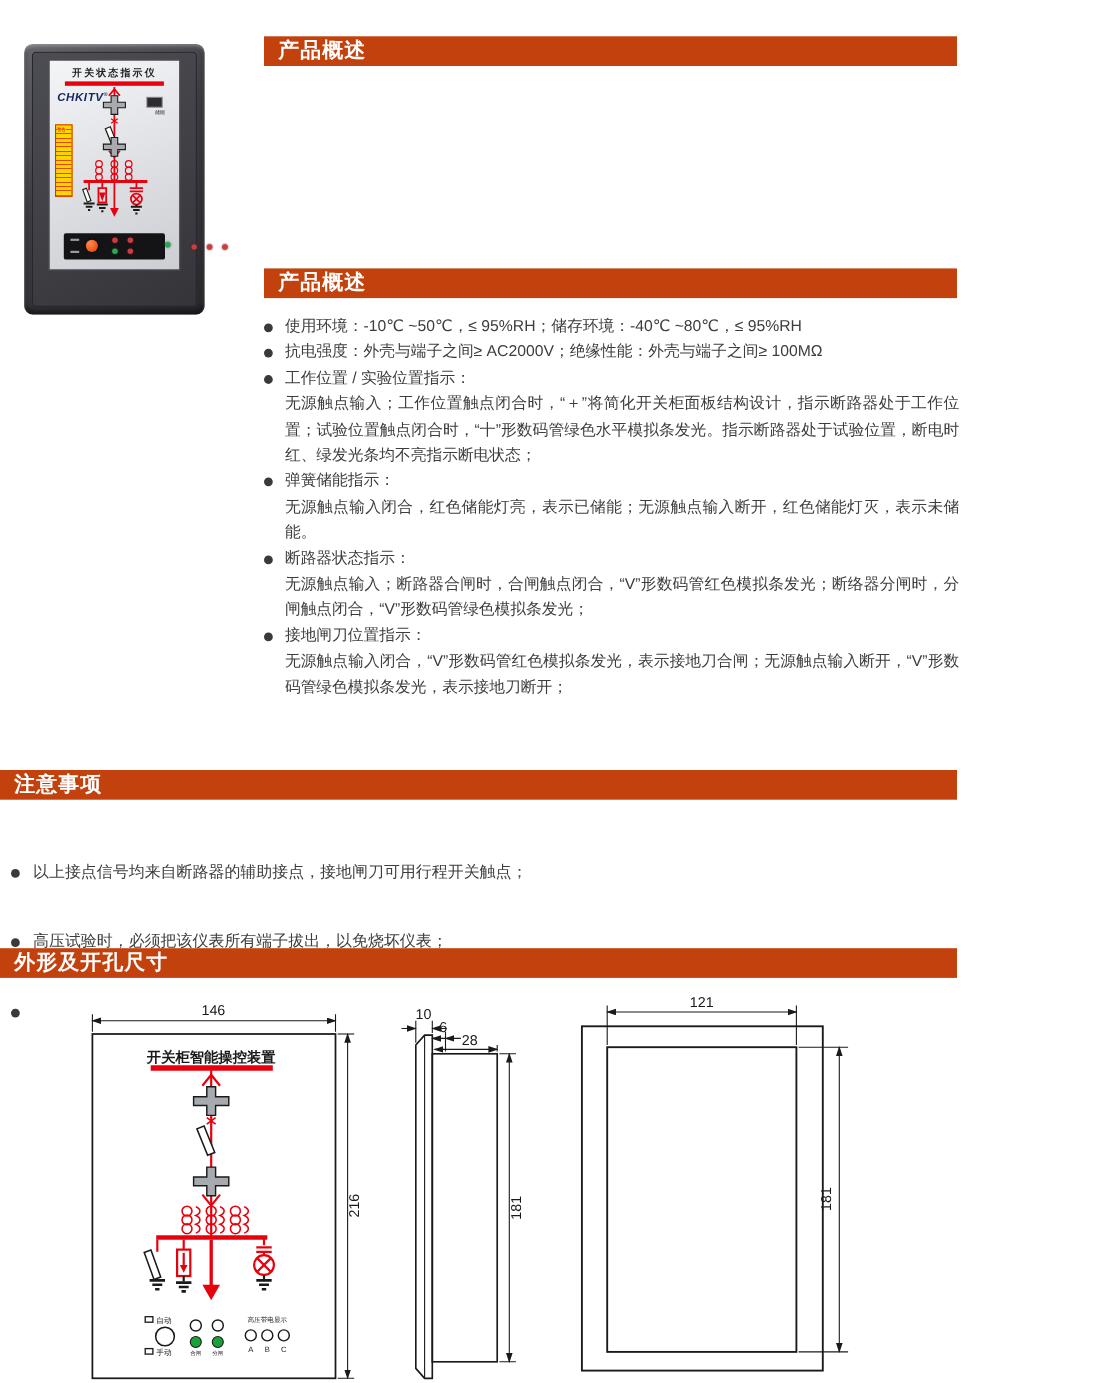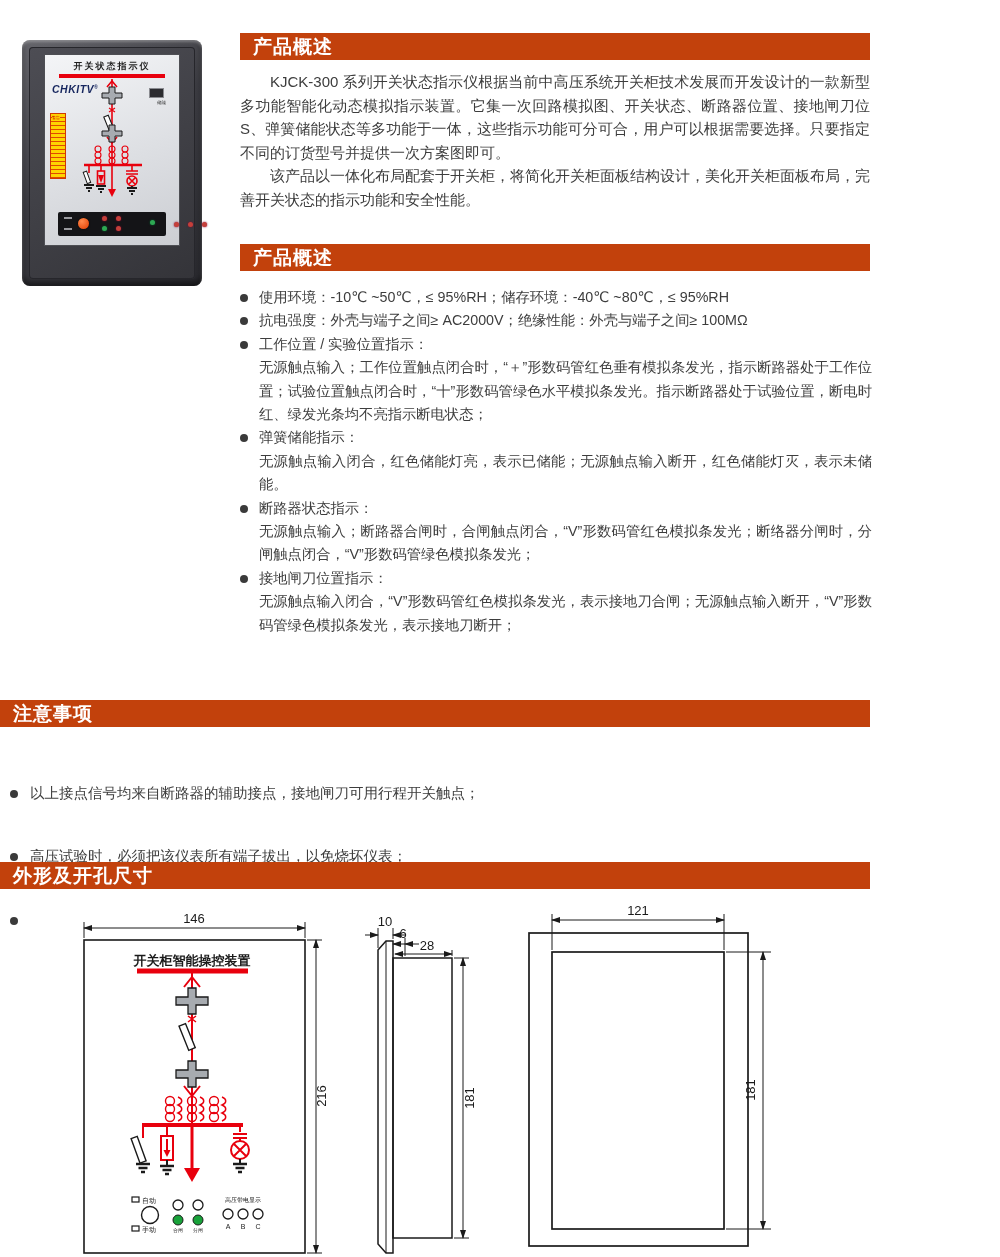--- a/index.html
+++ b/index.html
@@ -15,21 +15,21 @@
   
   .spec-list{position:absolute;left:240px;top:286px;width:632px;font-size:14.3px;
              line-height:23.4px;color:#3d3d3d;}
   .spec-item{position:relative;padding-left:19px;text-align:justify;}
   .dot{position:absolute;left:0;top:8px;width:8px;height:8px;border-radius:50%;background:#3a3a3a;}
   .notes-list{position:absolute;left:10px;top:742px;width:856px;font-size:14.5px;
               line-height:23.4px;color:#3d3d3d;}
   .note-item{position:relative;padding-left:20px;margin-top:40px;}
   .note-item .dot{top:8px;}
   
-  .photo{position:absolute;left:22px;top:40px;width:180px;height:246px;border-radius:8px;
+  .photo{position:absolute;left:22px;top:40px;width:164px;height:246px;border-radius:8px;
          background:linear-gradient(145deg,#66666c,#3c3c42 45%,#29292e);
          box-shadow:inset 0 2px 3px rgba(255,255,255,.3),inset 0 -4px 6px rgba(0,0,0,.55);}
   .photo-inner{position:absolute;left:7px;top:7px;right:7px;bottom:7px;border-radius:4px;
          background:linear-gradient(150deg,#4d4d54,#343439);box-shadow:inset 0 0 0 1px #26262b;}
   .panel{position:absolute;left:22px;right:22px;top:14px;bottom:40px;
          background:linear-gradient(160deg,#f4f5f7,#dddfe3 55%,#ccced3);border:1px solid #4e4f54;}
   .panel-title{position:absolute;top:5px;left:0;right:0;text-align:center;font-size:9px;
          font-weight:bold;color:#1d1d1d;letter-spacing:2px;}
   .panel-bus{position:absolute;top:19px;left:14px;right:14px;height:4px;background:#e8000d;}
   .brand{position:absolute;top:28px;left:7px;font-size:10.5px;font-weight:bold;color:#16265e;
@@ -124,41 +124,37 @@
         <span class="led red" style="left:58px;top:14px"></span>
         <span class="led green" style="left:92px;top:8px"></span>
         <span class="led red" style="left:116px;top:10px"></span>
         <span class="led red" style="left:130px;top:10px"></span>
         <span class="led red" style="left:144px;top:10px"></span>
       </div>
     </div>
   </div>
 
   <div class="sec-header" style="left:240px;top:33px;width:617px">产品概述</div>
-  <div class="overview-text">
-    <p>KJCK-300 系列开关状态指示仪根据当前中高压系统开关柜技术发展而开发设计的一款新型多功能智能化动态模拟指示装置。它集一次回路模拟图、开关状态、断路器位置、接地闸刀位 S、弹簧储能状态等多功能于一体，这些指示功能可分可合，用户可以根据需要选择。只要指定不同的订货型号并提供一次方案图即可。</p>
-    <p>该产品以一体化布局配套于开关柜，将简化开关柜面板结构设计，美化开关柜面板布局，完善开关状态的指示功能和安全性能。</p>
-  </div>
 
   <div class="sec-header" style="left:240px;top:244px;width:617px">产品概述</div>
   <div class="spec-list">
     <div class="spec-item">
         <span class="dot"></span>
         <div>使用环境：-10℃ ~50℃，≤ 95%RH；储存环境：-40℃ ~80℃，≤ 95%RH</div>
         <div></div>
       </div>
     <div class="spec-item">
         <span class="dot"></span>
         <div>抗电强度：外壳与端子之间≥ AC2000V；绝缘性能：外壳与端子之间≥ 100MΩ</div>
         <div></div>
       </div>
     <div class="spec-item">
         <span class="dot"></span>
         <div>工作位置 / 实验位置指示：</div>
-        <div>无源触点输入；工作位置触点闭合时，“＋”形数码管红色垂有模拟条发光，指示断路器处于工作位置；试验位置触点闭合时，“十”形数码管绿色水平模拟条发光。指示断路器处于试验位置，断电时红、绿发光条均不亮指示断电状态；</div>
+        <div>无源触点输入；工作位置触点闭合时，“＋”将简化开关柜面板结构设计，指示断路器处于工作位置；试验位置触点闭合时，“十”形数码管绿色水平模拟条发光。指示断路器处于试验位置，断电时红、绿发光条均不亮指示断电状态；</div>
       </div>
     <div class="spec-item">
         <span class="dot"></span>
         <div>弹簧储能指示：</div>
         <div>无源触点输入闭合，红色储能灯亮，表示已储能；无源触点输入断开，红色储能灯灭，表示未储能。</div>
       </div>
     <div class="spec-item">
         <span class="dot"></span>
         <div>断路器状态指示：</div>
         <div>无源触点输入；断路器合闸时，合闸触点闭合，“V”形数码管红色模拟条发光；断络器分闸时，分闸触点闭合，“V”形数码管绿色模拟条发光；</div>

